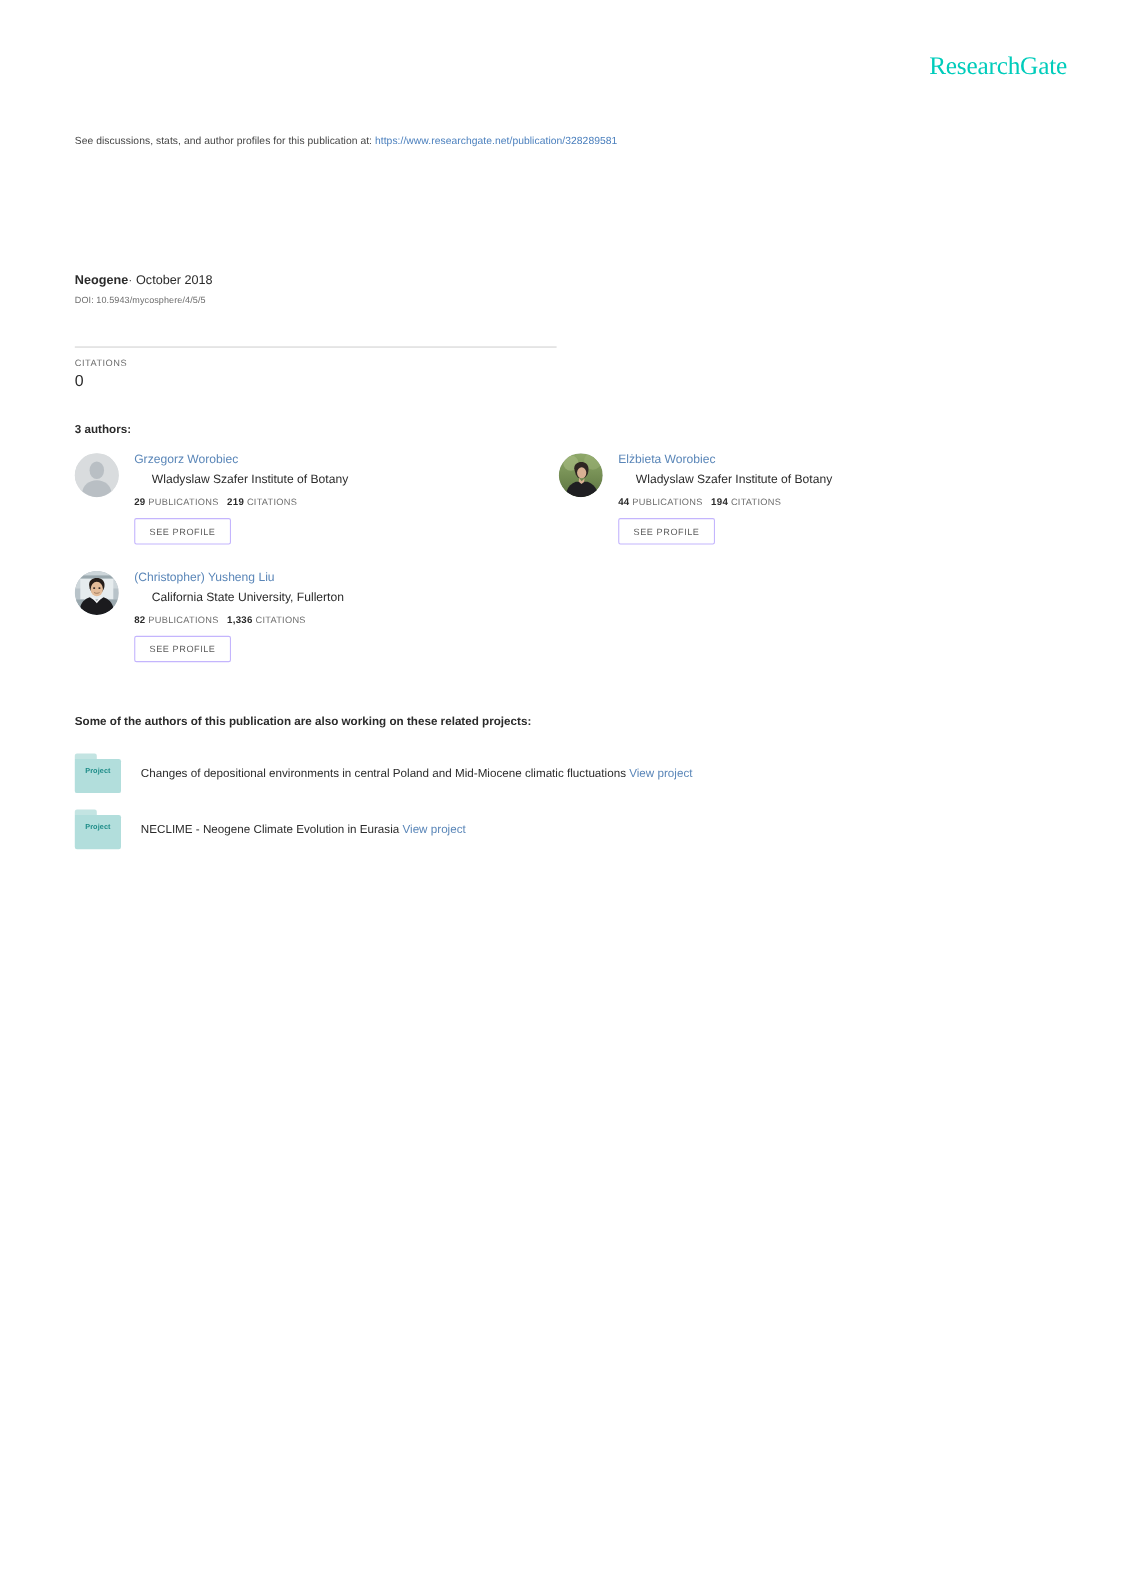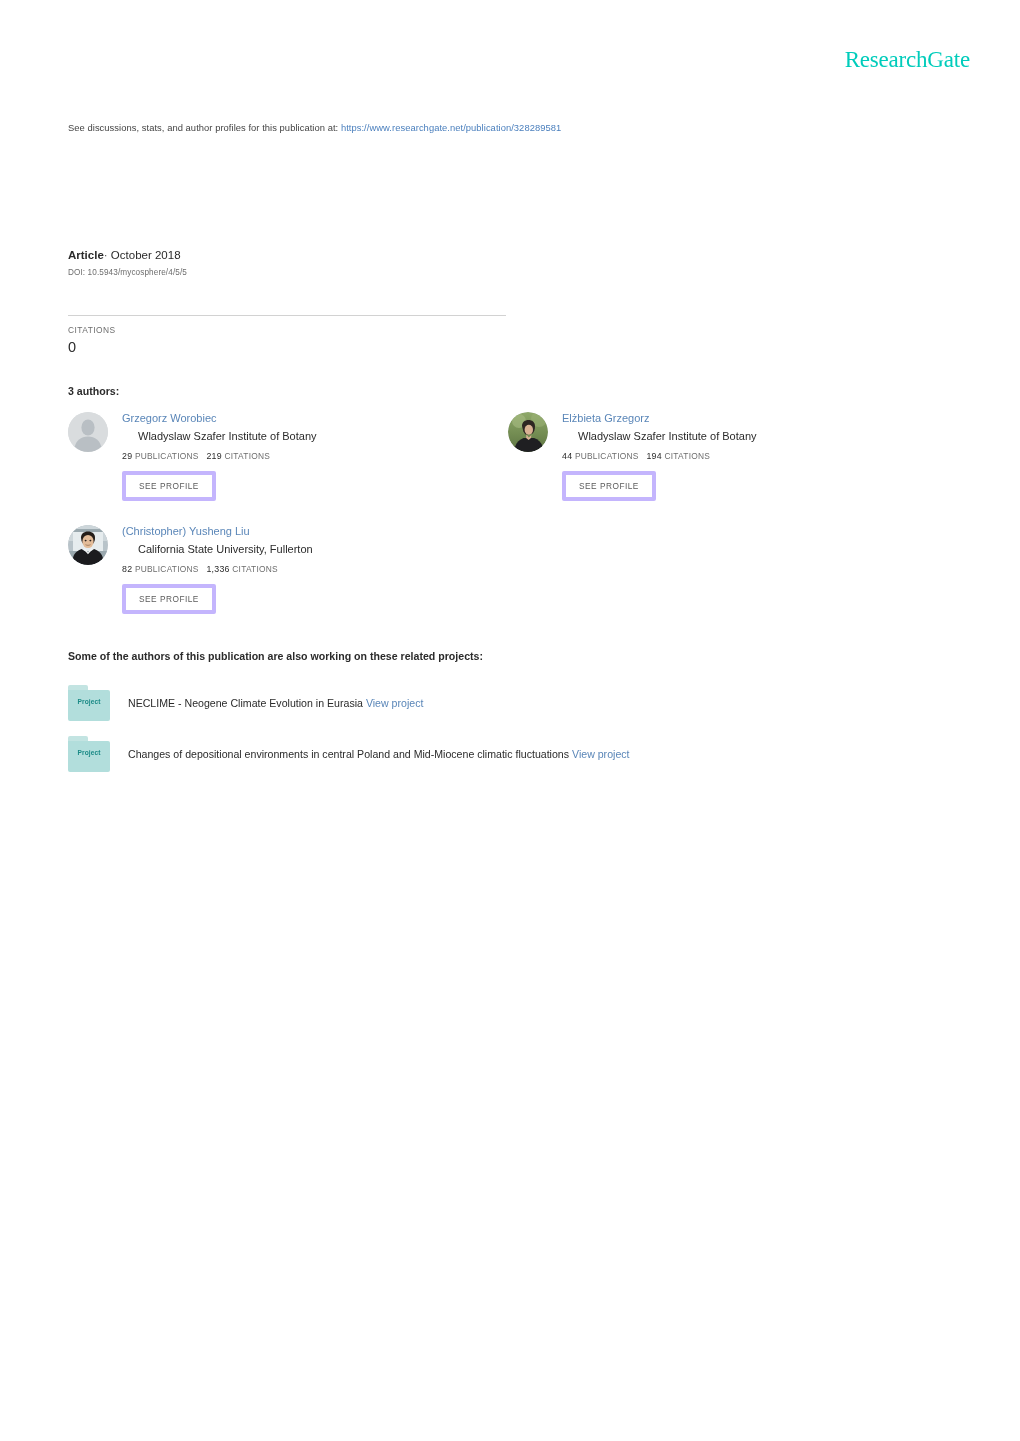--- a/index.html
+++ b/index.html
@@ -173,25 +173,25 @@
   .author-stats {
     font-size: 8.4px;
     color: #6d6d6d;
     letter-spacing: 0.25px;
     margin-bottom: 10px;
     white-space: nowrap;
   }
   .author-stats b {
     color: #2b2b2b;
     font-size: 8.8px;
-    font-weight: normal;
+    font-weight: bold;
   }
   .see-profile {
     display: inline-block;
-    border: 4px solid #c4b5fd;
+    border: 1px solid #c4b5fd;
     background: #ffffff;
     color: #5b5b5b;
     font-size: 8.3px;
     letter-spacing: 0.5px;
     padding: 6px 13px 6px 13px;
     border-radius: 2px;
     font-family: "Liberation Sans", sans-serif;
     cursor: pointer;
   }
 
@@ -288,21 +288,21 @@
     <div class="rg-logo">ResearchGate</div>
   </div>
 
   <div class="discussions-line">
     <span>See discussions, stats, and author profiles for this publication at:</span>
     <span class="url">https://www.researchgate.net/publication/328289581</span>
   </div>
 
 
   <div class="article-meta">
-    <span class="label">Article</span><span class="sep">·</span> <span>October 2018</span>
+    <span class="label">Neogene</span><span class="sep">·</span> <span>October 2018</span>
   </div>
   <div class="doi-line">DOI: 10.5943/mycosphere/4/5/5</div>
 
   <div class="stats">
     <div class="stat-col">
       <div class="stat-label">CITATIONS</div>
       <div class="stat-value">0</div>
     </div>
   </div>
 
@@ -351,21 +351,21 @@
               <circle cx="11" cy="9" r="7" fill="#a9bd83" opacity="0.6"></circle>
               <circle cx="31" cy="7" r="8" fill="#9db377" opacity="0.5"></circle>
               <path d="M14 14c0-4 3-6 6.5-6S27 10 27 14.5c0 3-1 5-1.6 6l-1.4 1.5-6.6.4-2-3z" fill="#2e2622"></path>
               <ellipse cx="20.8" cy="17.8" rx="4.2" ry="5" fill="#d9b193"></ellipse>
               <path d="M15.5 26c-4 1.6-7 4.4-8.2 8.2L6 40h30l-1.5-6c-1.2-3.6-4.4-6.6-8.4-8z" fill="#1f1f22"></path>
               <path d="M18.5 22.5l2.3 3 2.6-2.6-.4 3.2-2.4 1.8-2.5-2z" fill="#d9b193"></path>
             </g>
           </svg>
         </div>
         <div class="author-info">
-          <div class="author-name">Elżbieta Grzegorz</div>
+          <div class="author-name">Elżbieta Worobiec</div>
           <div class="author-affil">Wladyslaw Szafer Institute of Botany</div>
           <div class="author-stats">
             <b>44</b>
             <span>PUBLICATIONS</span>&nbsp;&nbsp;
             <b>194</b>
             <span>CITATIONS</span>
           </div>
           <button class="see-profile">SEE PROFILE</button>
         </div>
       </div>
@@ -416,33 +416,33 @@
 
   <div class="projects-list">
 
     <div class="project-row">
       <div class="project-icon">
         <div class="tab"></div>
         <div class="body"></div>
         <div class="lbl">Project</div>
       </div>
       <div class="project-text">
-        <span>NECLIME - Neogene Climate Evolution in Eurasia</span>
+        <span>Changes of depositional environments in central Poland and Mid-Miocene climatic fluctuations</span>
         <span class="view-link">View project</span>
       </div>
     </div>
 
     <div class="project-row">
       <div class="project-icon">
         <div class="tab"></div>
         <div class="body"></div>
         <div class="lbl">Project</div>
       </div>
       <div class="project-text">
-        <span>Changes of depositional environments in central Poland and Mid-Miocene climatic fluctuations</span>
+        <span>NECLIME - Neogene Climate Evolution in Eurasia</span>
         <span class="view-link">View project</span>
       </div>
     </div>
 
   </div>
 
 
 </div>
 
 </body></html>

